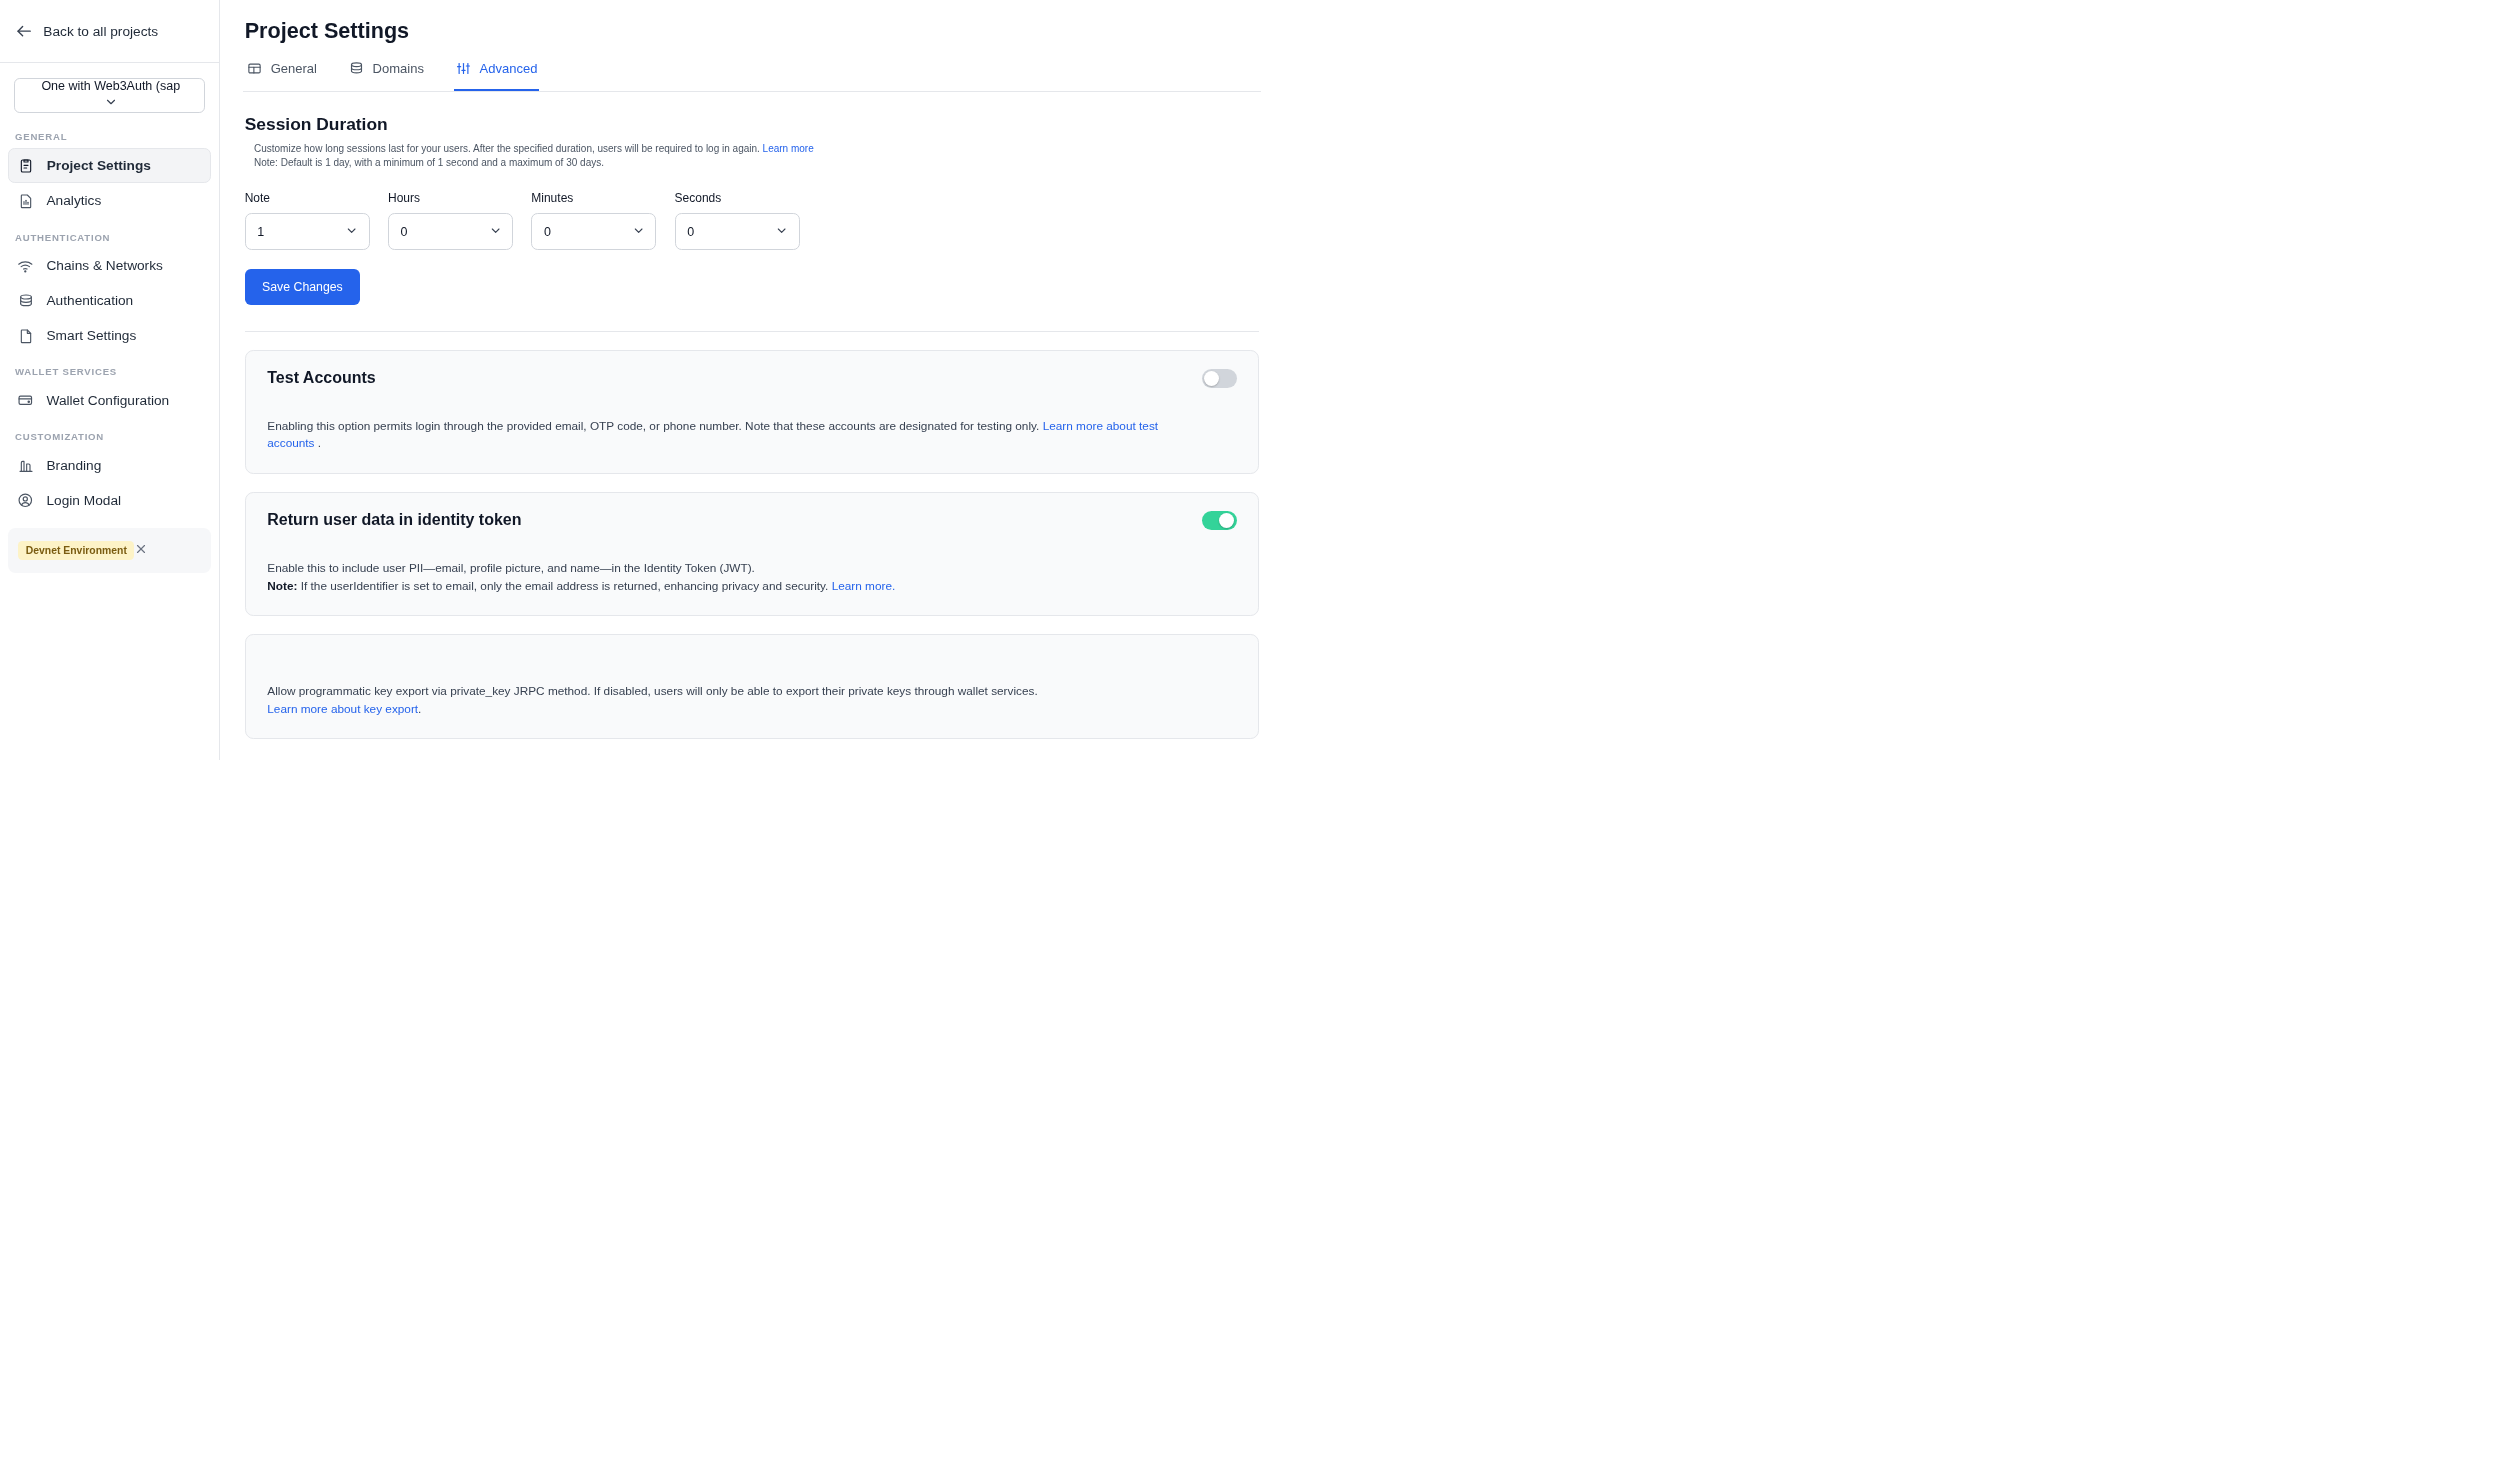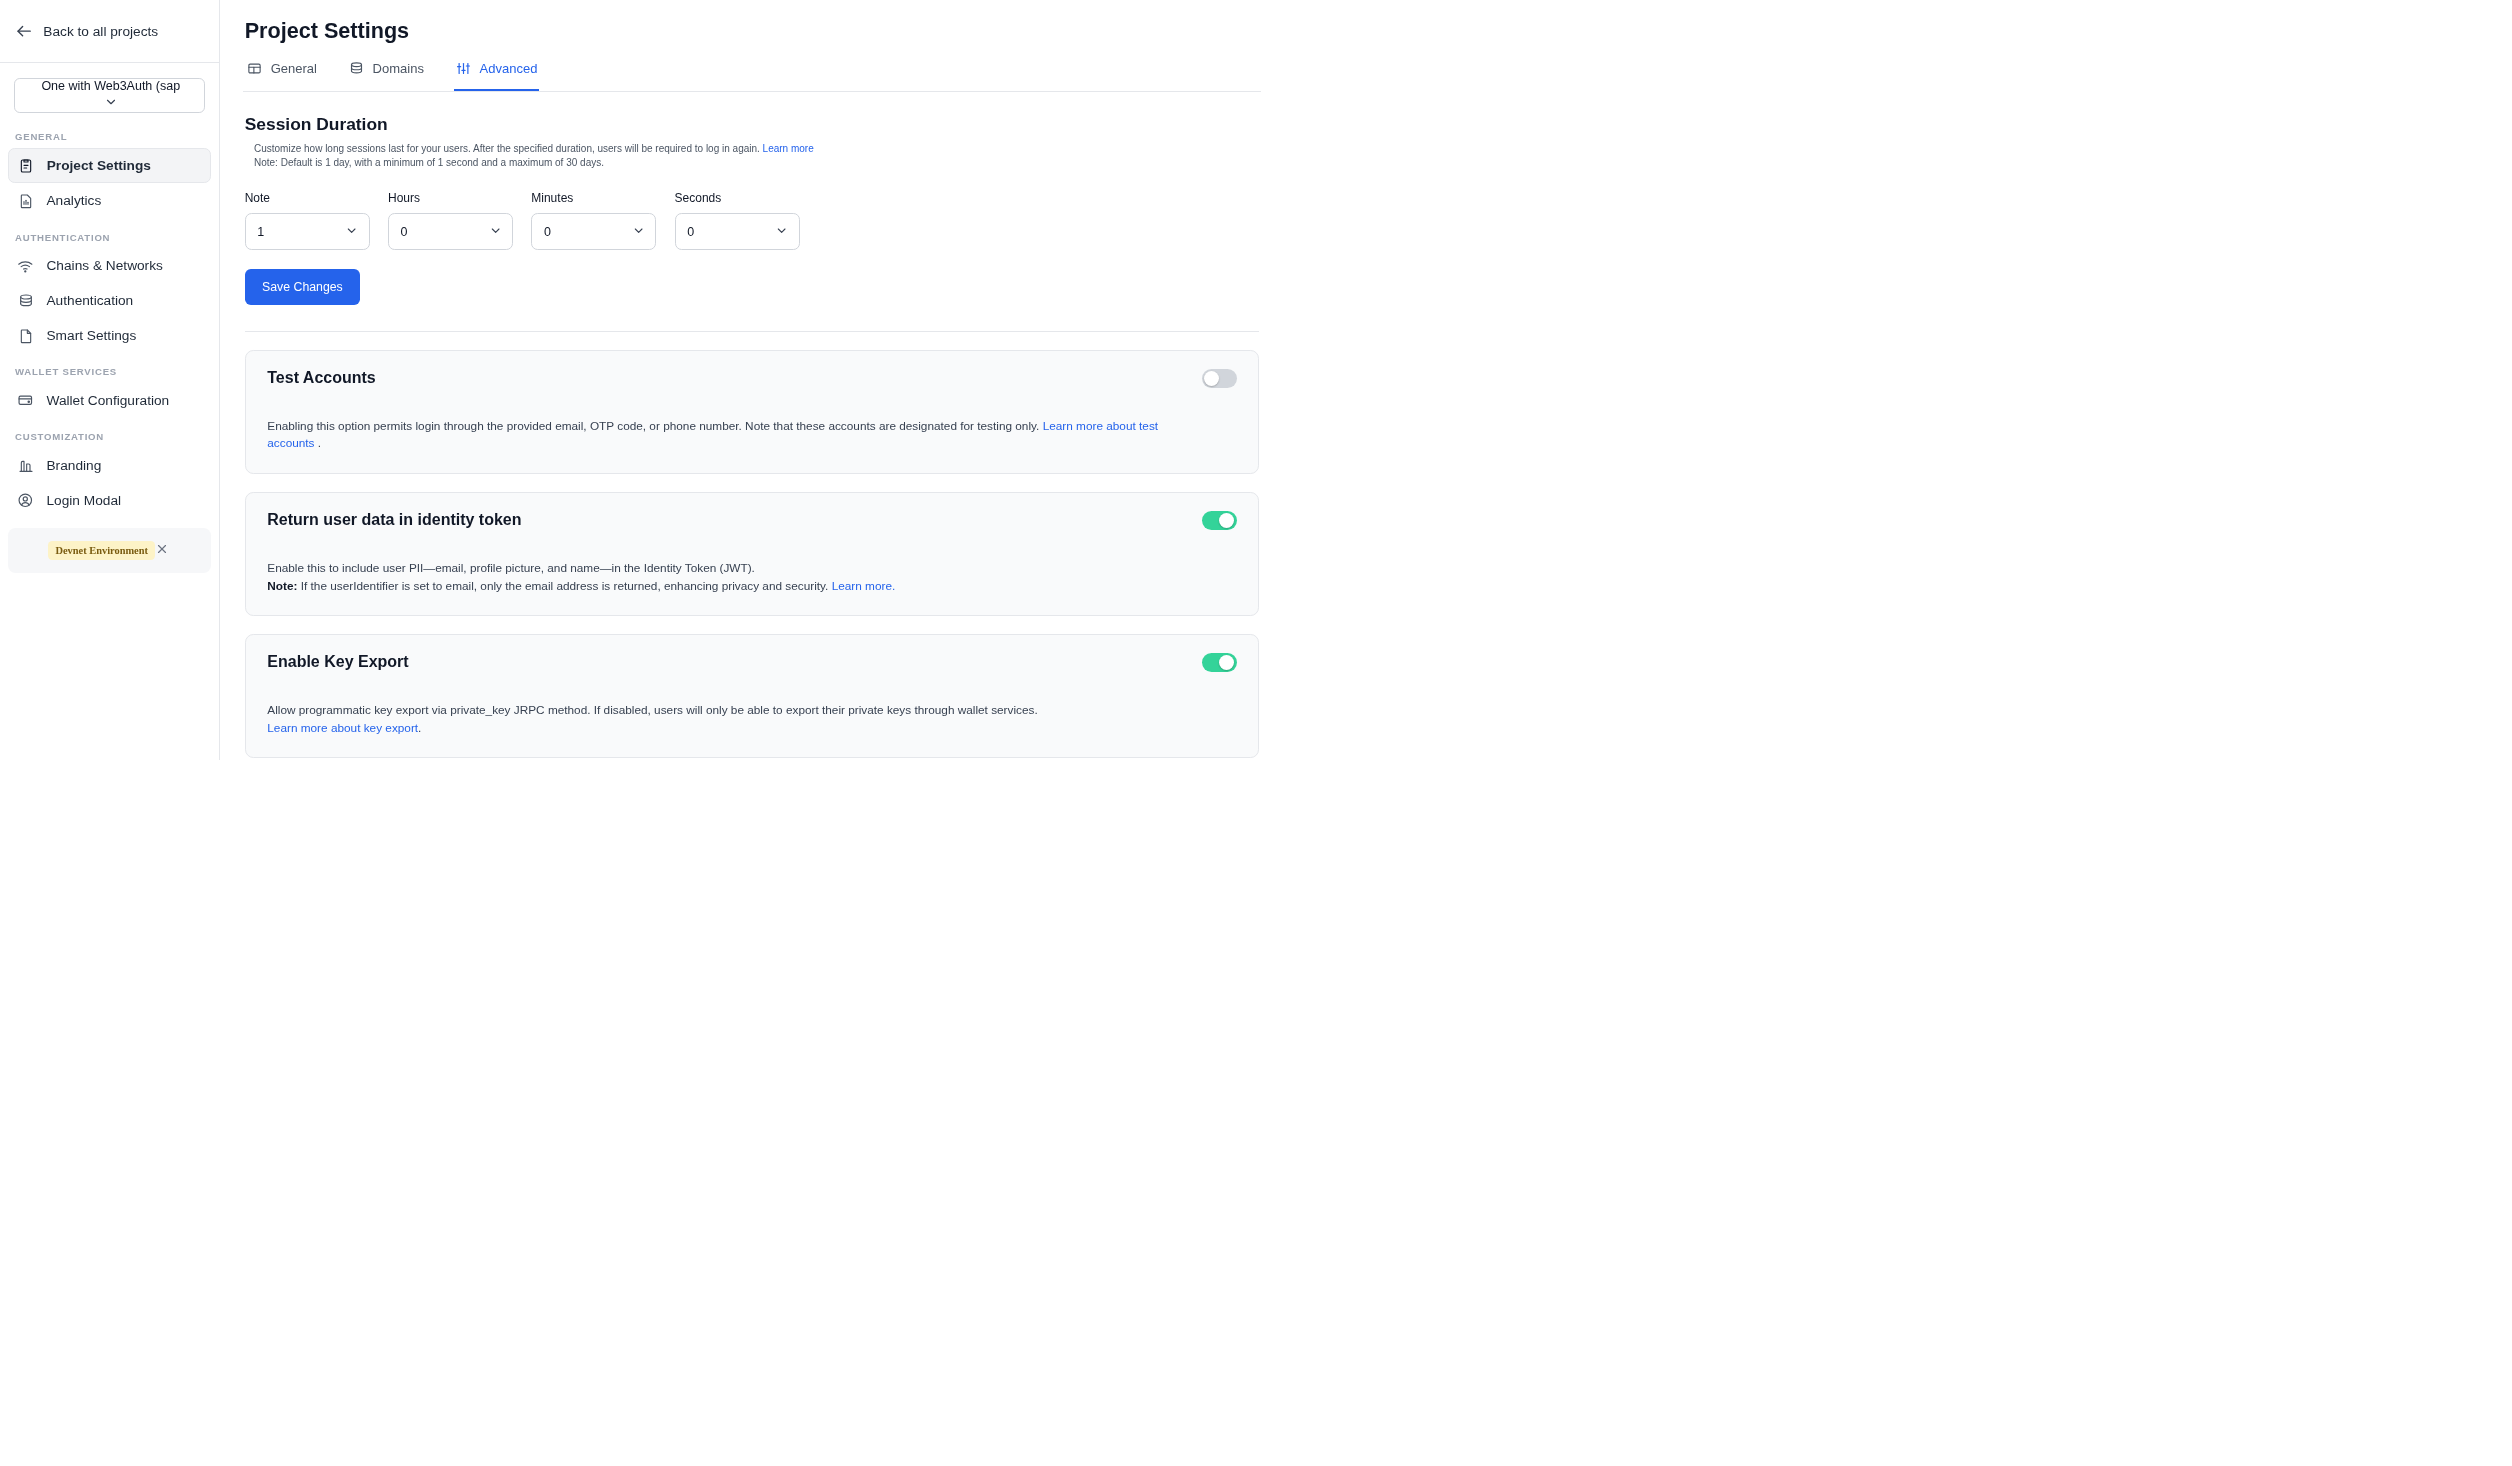--- a/index.html
+++ b/index.html
@@ -103,23 +103,22 @@
     padding: 7.5px 7.5px;
   }
   .nav-item.active .ic { color: #111827; }
   .devnet-box {
     margin: 10px 8.3px 0 8.3px;
     background: #f6f7f9;
     border-radius: 7.5px;
     height: 45px;
     display: flex;
     align-items: center;
-    justify-content: center;
+    justify-content: flex-start;
     padding: 0 11.6px 0 10px;
-    font-family: Liberation Serif, serif;
   }
   .devnet-badge {
     background: #fdf3c7;
     color: #7a5c11;
     font-size: 10.4px;
     font-weight: 600;
     border-radius: 4.2px;
     padding: 4.2px 7.5px;
   }
   .devnet-close { color: #6b7280; cursor: pointer; font-size: 15px; line-height: 1; }
@@ -534,26 +533,20 @@
       </div>
       <div class="card-body">
         <span>Enable this to include user PII—email, profile picture, and name—in the Identity Token (JWT).</span><br>
         <b>Note:</b><span> If the userIdentifier is set to email, only the email address is returned, enhancing privacy and security.</span>
         <a href="#">Learn more.</a>
       </div>
     </div>
 
     
     <div class="card">
-      <div class="card-head">
-        <span class="card-title">Enable Key Export</span>
-        <span class="toggle on">
-            <span class="knob"></span>
-          </span>
-      </div>
       <div class="card-body">
         <span>Allow programmatic key export via private_key JRPC method. If disabled, users will only be able to export their private keys through wallet services.</span><br>
         <a href="#">Learn more about key export</a><span>.</span>
       </div>
     </div>
 
   </main>
 </div>
 
 

